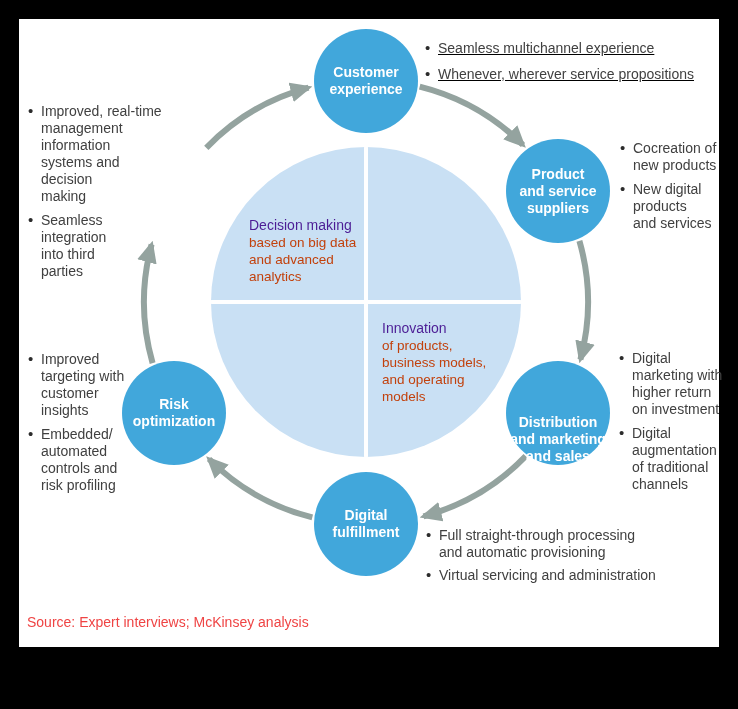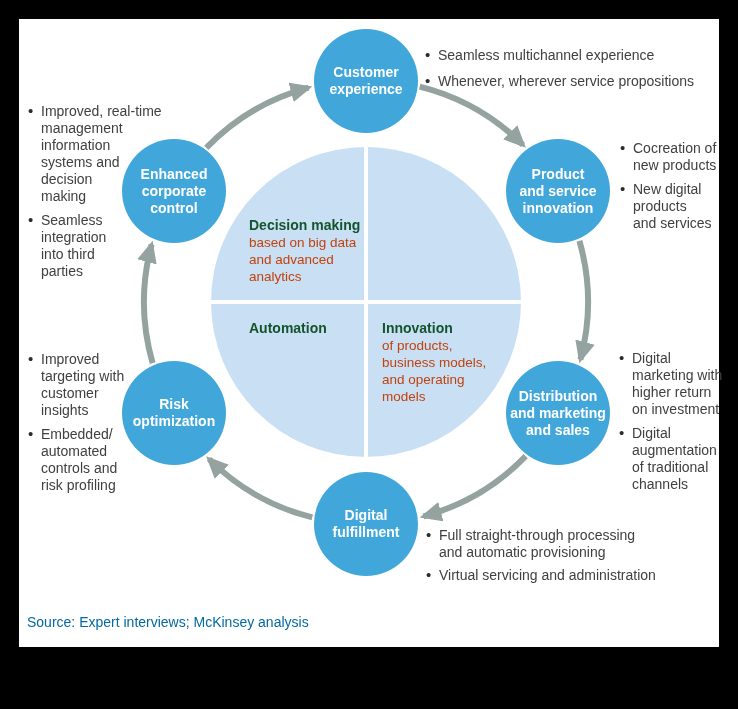--- a/index.html
+++ b/index.html
@@ -21,67 +21,67 @@
   .center-circle {
     position: absolute; left: 192px; top: 128px;
     width: 310px; height: 310px;
     background: #c9e0f4;
     border-radius: 50%;
     overflow: hidden;
   }
   .cross-v { position: absolute; left: 153px; top: 0; width: 4px; height: 310px; background: #ffffff; }
   .cross-h { position: absolute; left: 0; top: 153px; width: 310px; height: 4px; background: #ffffff; }
   .quad { position: absolute; width: 132px; }
-  .quad .q-title { font-size: 14px; font-weight: 700; color: #14532d; line-height: 17px; white-space: pre-line; display:block;}
+  .quad .q-title { font-size: 14px; font-weight: 400; color: #4c1d95; line-height: 17px; white-space: pre-line; display:block;}
   .quad .q-body  { font-size: 13.5px; color: #c2410c; line-height: 17px; white-space: pre-line; display:block;}
   .quad.q1 { left: 38px;  top: 70px; }
   .quad.q2 { left: 171px; top: 70px; }
   .quad.q3 { left: 38px;  top: 173px; }
   .quad.q4 { left: 171px; top: 173px; }
 
   
   .node {
     position: absolute; width: 104px; height: 104px;
     background: #41a7db; border-radius: 50%;
     display: flex; align-items: center; justify-content: center;
   }
   .node .node-label {
     color: #ffffff; font-weight: 700; font-size: 14px; line-height: 17px;
     text-align: center; white-space: pre-line; width: 120px;
   }
   .node.customer     { left: 295px; top: 10px; }
   .node.product      { left: 487px; top: 120px; }
-  .node.distribution { left: 487px; top: 342px; }
+  .node.distribution { left: 487px; top: 342px; align-items: flex-end; }
   .node.digital      { left: 295px; top: 453px; }
   .node.risk         { left: 103px; top: 342px; }
   .node.enhanced     { left: 103px; top: 120px; }
 
   
   ul.blist { list-style: none; margin: 0; padding: 0; position: absolute; }
   ul.blist li {
     position: relative; padding-left: 13px;
     font-size: 14px; line-height: 17px; color: #404040;
     white-space: pre-line; margin-bottom: 7px;
   }
   ul.blist li::before {
     content: "\2022"; position: absolute; left: 0; top: -1px;
     color: #2c2c2c; font-size: 15px;
   }
   ul.bl-enhanced     { left: 9px;   top: 84px;  width: 140px; }
   ul.bl-risk         { left: 9px;   top: 332px; width: 130px; }
-  ul.bl-customer     { left: 406px; top: 28px;  width: 300px; }
+  ul.bl-customer     { left: 406px; top: 21px;  width: 300px; text-decoration: underline; }
   ul.bl-customer li  { margin-bottom: 9px; }
   ul.bl-product      { left: 601px; top: 121px; width: 110px; }
   ul.bl-distribution { left: 600px; top: 331px; width: 115px; }
   ul.bl-digital      { left: 407px; top: 508px; width: 290px; }
   ul.bl-digital li   { margin-bottom: 6px; }
 
   .source-note {
     position: absolute; left: 8px; top: 595px;
-    font-size: 14px; color: #0369a1;
+    font-size: 14px; color: #ef4444;
   }
 </style>
 </head>
 <body>
 
 <div class="canvas">
 
   <svg class="arrows" viewBox="0 0 700 628" xmlns="http://www.w3.org/2000/svg">
     <defs>
       <marker id="ah" viewBox="0 0 22 20" refX="18" refY="10" markerWidth="22" markerHeight="20" markerUnits="userSpaceOnUse" orient="auto">
@@ -101,57 +101,51 @@
   <div class="center-circle">
     <div class="cross-v"></div>
     <div class="cross-h"></div>
     <div class="quad q1">
       <span class="q-title">Decision making</span>
       <span class="q-body">based on big data
 and advanced
 analytics</span>
     </div>
     <div class="quad q3">
-      <span class="q-title">Automation</span>
     </div>
     <div class="quad q4">
       <span class="q-title">Innovation</span>
       <span class="q-body">of products,
 business models,
 and operating
 models</span>
     </div>
   </div>
 
   <div class="node customer">
     <span class="node-label">Customer
 experience</span>
   </div>
   <div class="node product">
     <span class="node-label">Product
 and service
-innovation</span>
+suppliers</span>
   </div>
   <div class="node distribution">
     <span class="node-label">Distribution
 and marketing
 and sales</span>
   </div>
   <div class="node digital">
     <span class="node-label">Digital
 fulfillment</span>
   </div>
   <div class="node risk">
     <span class="node-label">Risk
 optimization</span>
-  </div>
-  <div class="node enhanced">
-    <span class="node-label">Enhanced
-corporate
-control</span>
   </div>
 
   <ul class="blist bl-customer">
     <li>Seamless multichannel experience</li>
     <li>Whenever, wherever service propositions</li>
   </ul>
 
   <ul class="blist bl-product">
     <li>Cocreation of
 new products</li>

